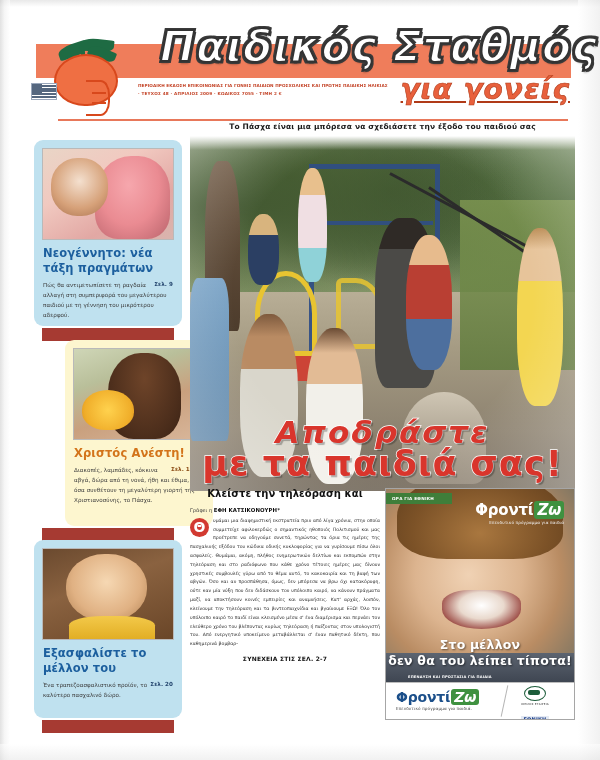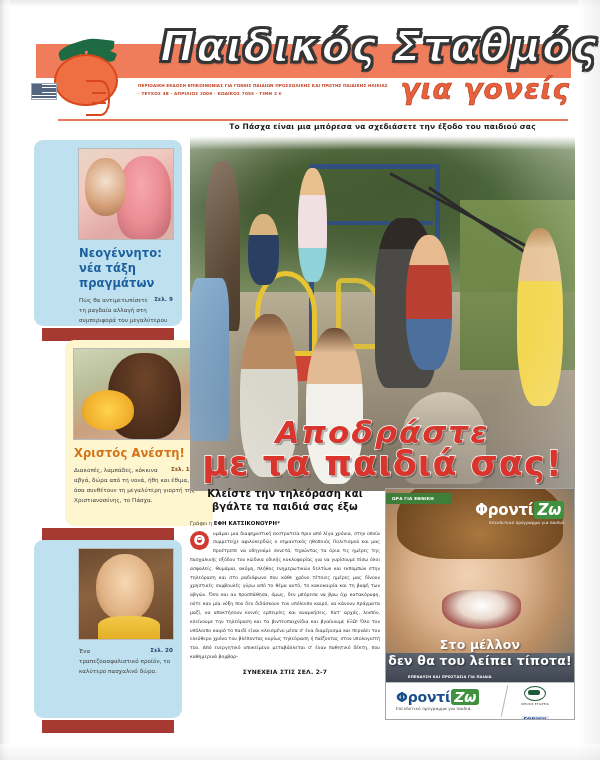--- a/index.html
+++ b/index.html
@@ -147,20 +147,21 @@
   .mast-sub-script {
     position: absolute;
     right: 6px; top: 55px;
     font-size: 28px;
     font-weight: bold;
     font-style: italic;
     color: #e8603c;
     -webkit-text-stroke: 0.6px #b03a18;
     letter-spacing: 1px;
     white-space: nowrap;
+    text-decoration: underline;
   }
   .mast-strap {
     position: absolute;
     left: 110px; top: 64px;
     width: 250px;
     color: #c4462a;
     font-size: 4.2px;
     font-weight: bold;
     line-height: 1.9;
     letter-spacing: .08px;
@@ -174,21 +175,21 @@
     width: 148px; height: 590px;
   }
   .side-card {
     position: absolute;
     left: 0;
     width: 148px;
     border-radius: 9px;
     overflow: hidden;
     box-sizing: border-box;
   }
-  .side-card.blue   { background: #bfe1ef; padding-left: 36px; }
+  .side-card.blue   { background: #bfe1ef; }
   .side-card.yellow { background: #fdf6cf; margin-left: 31px; }
   .card-1 { top: 0;   height: 186px; }
   .card-2 { top: 200px; height: 186px; }
   .card-3 { top: 400px; height: 178px; }
   .card-photo {
     margin: 8px 8px 6px 8px;
     height: 92px;
     border: 1px solid #b9b9b9;
     box-sizing: border-box;
     position: relative;
@@ -677,20 +678,21 @@
       <div class="card-title t-orange">Χριστός Ανέστη!</div>
       <div class="card-body">
         <span class="card-page orange">Σελ. 14-15</span>
         <span>Διακοπές, λαμπάδες, κόκκινα αβγά, δώρα από τη νονά, ήθη και έθιμα, όλα όσα συνθέτουν τη μεγαλύτερη γιορτή της Χριστιανοσύνης, το Πάσχα.</span>
       </div>
     </div>
     <div class="divider-bar div-2"></div>
 
     <div class="side-card blue card-3">
       <div class="card-photo ph3"></div>
+      <div class="card-title t-blue">Εξασφαλίστε το μέλλον του</div>
       <div class="card-body">
         <span class="card-page">Σελ. 20</span>
         <span>Ένα τραπεζοασφαλιστικό προϊόν, το καλύτερο πασχαλινό δώρο.</span>
       </div>
     </div>
     <div class="divider-bar div-3"></div>
   </div>
 
   <div class="main">
     <div class="kicker">Το Πάσχα είναι μια μπόρεσα να σχεδιάσετε την έξοδο του παιδιού σας</div>
@@ -728,21 +730,20 @@
         <div class="hl-2">με τα παιδιά σας!</div>
       </div>
     </div>
   </div>
 
   <div class="bottom">
 
     <div class="article">
       <div class="art-head">
         <div>Κλείστε την τηλεόραση και</div>
-        <div>βγάλτε τα παιδιά σας έξω</div>
       </div>
       <div class="byline">
         <span>Γράφει η </span><b>ΕΦΗ ΚΑΤΣΙΚΟΝΟΥΡΗ*</b>
       </div>
       <div class="art-body">
         <span class="dropcap">Θ</span><span>υμάμαι μια διαφημιστική εκστρατεία πριν από λίγα χρόνια, στην οποία συμμετείχε αφιλοκερδώς ο σημαντικός ηθοποιός Πολιτισμού και μας προέτρεπε να οδηγούμε συνετά, τηρώντας τα όρια τις ημέρες της πασχαλινής εξόδου του κώδικα οδικής κυκλοφορίας για να γυρίσουμε πίσω όλοι ασφαλείς. Θυμάμαι, ακόμη, πλήθος ενημερωτικών δελτίων και εκπομπών στην τηλεόραση και στο ραδιόφωνο που κάθε χρόνο τέτοιες ημέρες μας δίνουν χρηστικές συμβουλές γύρω από το θέμα αυτό, το κακοκαιρία και τη βαφή των αβγών. Όσο και αν προσπάθησα, όμως, δεν μπόρεσα να βρω όχι κατακόρυφη, ούτε καν μία νύξη που δεν διδάσκουν τον υπόλοιπο καιρό, να κάνουν πράγματα μαζί, να αποκτήσουν κοινές εμπειρίες και αναμνήσεις. Κατ' αρχάς, λοιπόν, κλείνουμε την τηλεόραση και τα βιντεοπαιχνίδια και βγαίνουμε ΕΞΩ! Όλο τον υπόλοιπο καιρό το παιδί είναι κλεισμένο μέσα σ' ένα διαμέρισμα και περνάει τον ελεύθερο χρόνο του βλέποντας κυρίως τηλεόραση ή παίζοντας στον υπολογιστή του. Από ενεργητικό υποκείμενο μεταβάλλεται σ' έναν παθητικό δέκτη, που καθημερινά βομβαρ-</span>
       </div>
       <div class="art-cont">ΣΥΝΕΧΕΙΑ ΣΤΙΣ ΣΕΛ. 2-7</div>
     </div>
 

